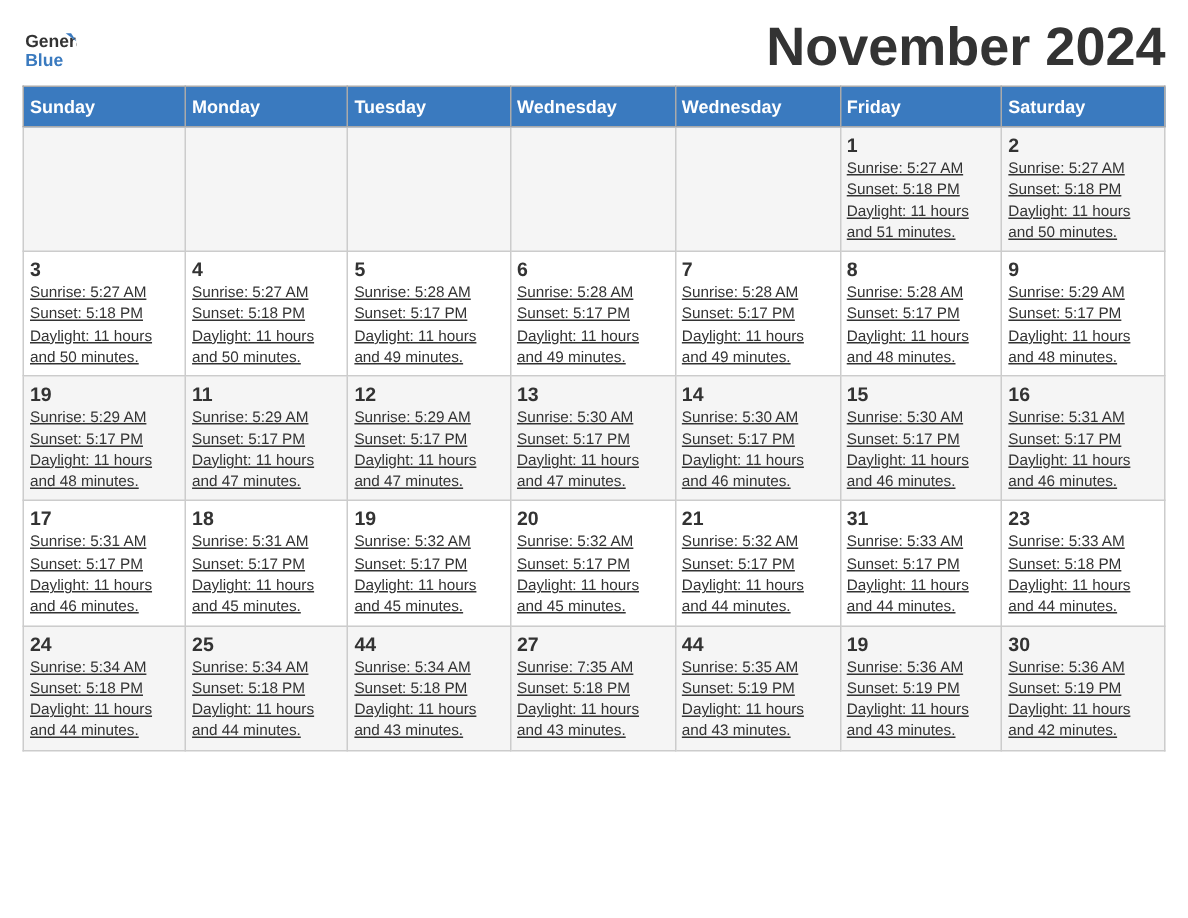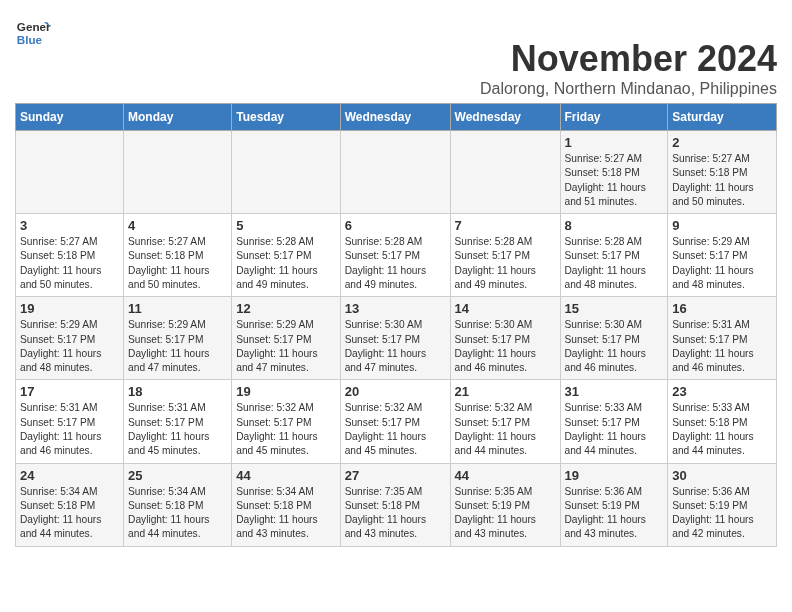--- a/index.html
+++ b/index.html
@@ -26,21 +26,20 @@
       width: 36px;
       height: 36px;
     }
     .title-block {
       text-align: right;
     }
     .month-title {
       font-size: 36px;
       font-weight: bold;
       color: #333;
-      margin-top: 28px;
     }
     .location-title {
       font-size: 16px;
       color: #555;
     }
     table {
       width: 100%;
       border-collapse: collapse;
     }
     thead tr th {
@@ -71,39 +70,39 @@
     .day-number {
       font-weight: bold;
       font-size: 13px;
       margin-bottom: 2px;
       display: block;
     }
     .day-info {
       font-size: 10.2px;
       line-height: 1.4;
       color: #333;
+      text-decoration: underline;
     }
     .empty-cell {
       min-height: 80px;
     }
   </style>
 </head>
 <body>
 
 <div class="header">
   <div class="logo">
     <svg class="logo-icon" viewBox="0 0 40 40">
       <text x="2" y="18" font-size="13" font-weight="bold" fill="#333">General</text>
       <text x="2" y="32" font-size="13" font-weight="bold" fill="#3a7abf">Blue</text>
       <polygon points="32,8 40,14 36,8" fill="#3a7abf"></polygon>
     </svg>
   </div>
   <div class="title-block">
     <div class="month-title">November 2024</div>
-    <div class="location-title">Dalorong, Northern Mindanao, Philippines</div>
   </div>
 </div>
 
 <table>
   <thead>
     <tr id="weekday-header">
         <th>Sunday</th>
         <th>Monday</th>
         <th>Tuesday</th>
         <th>Wednesday</th>

